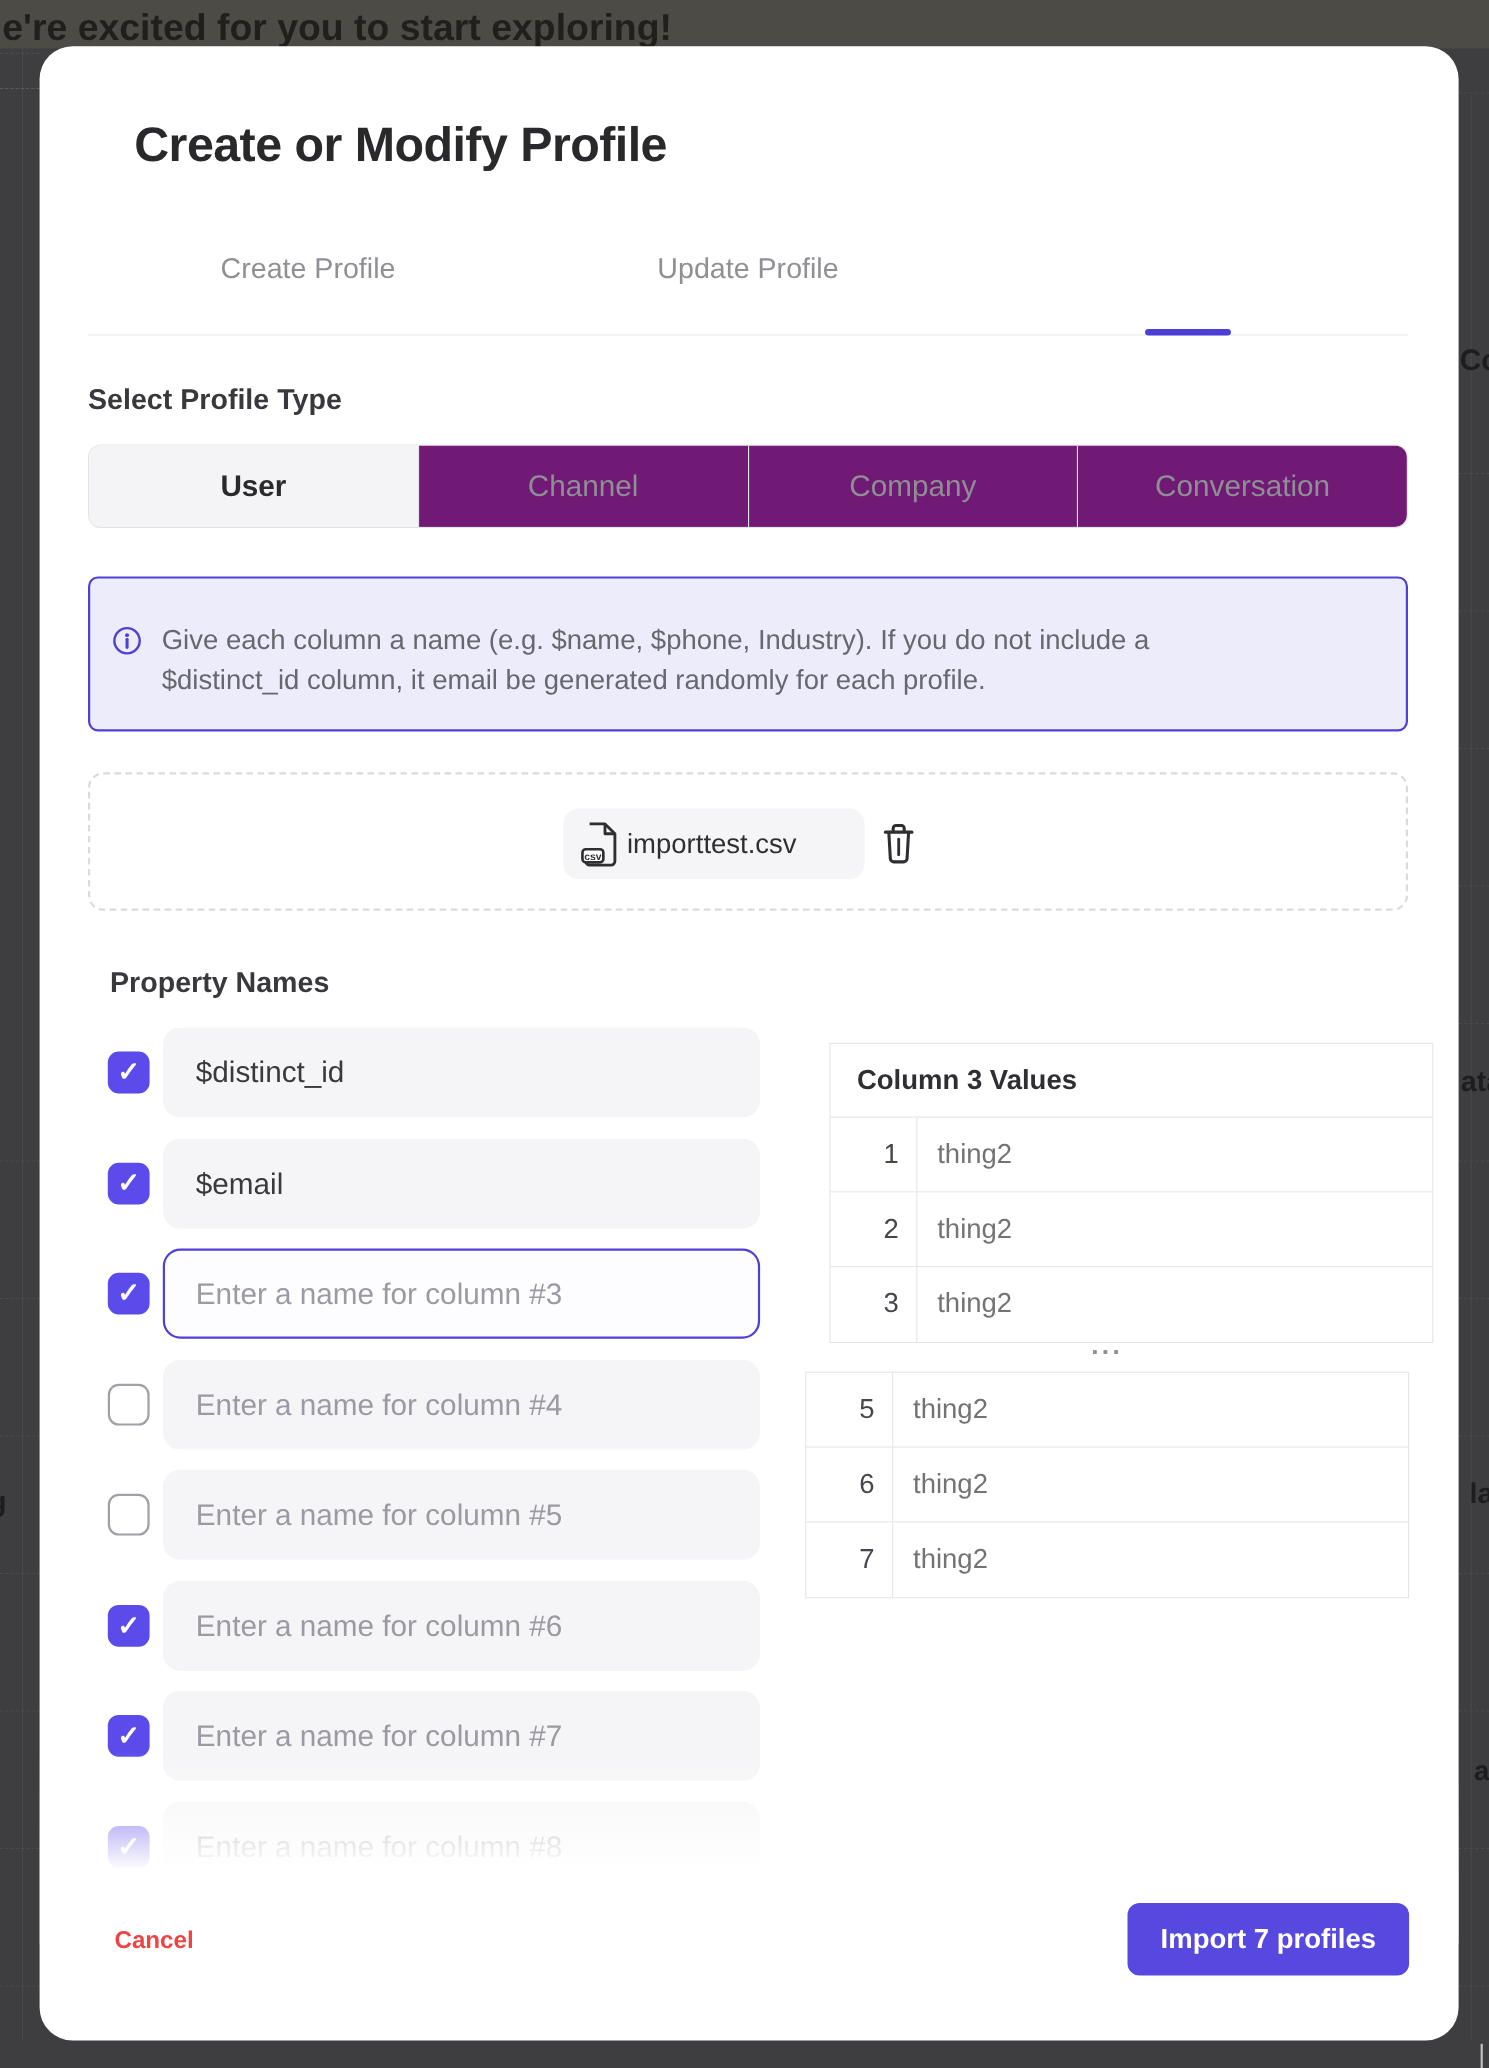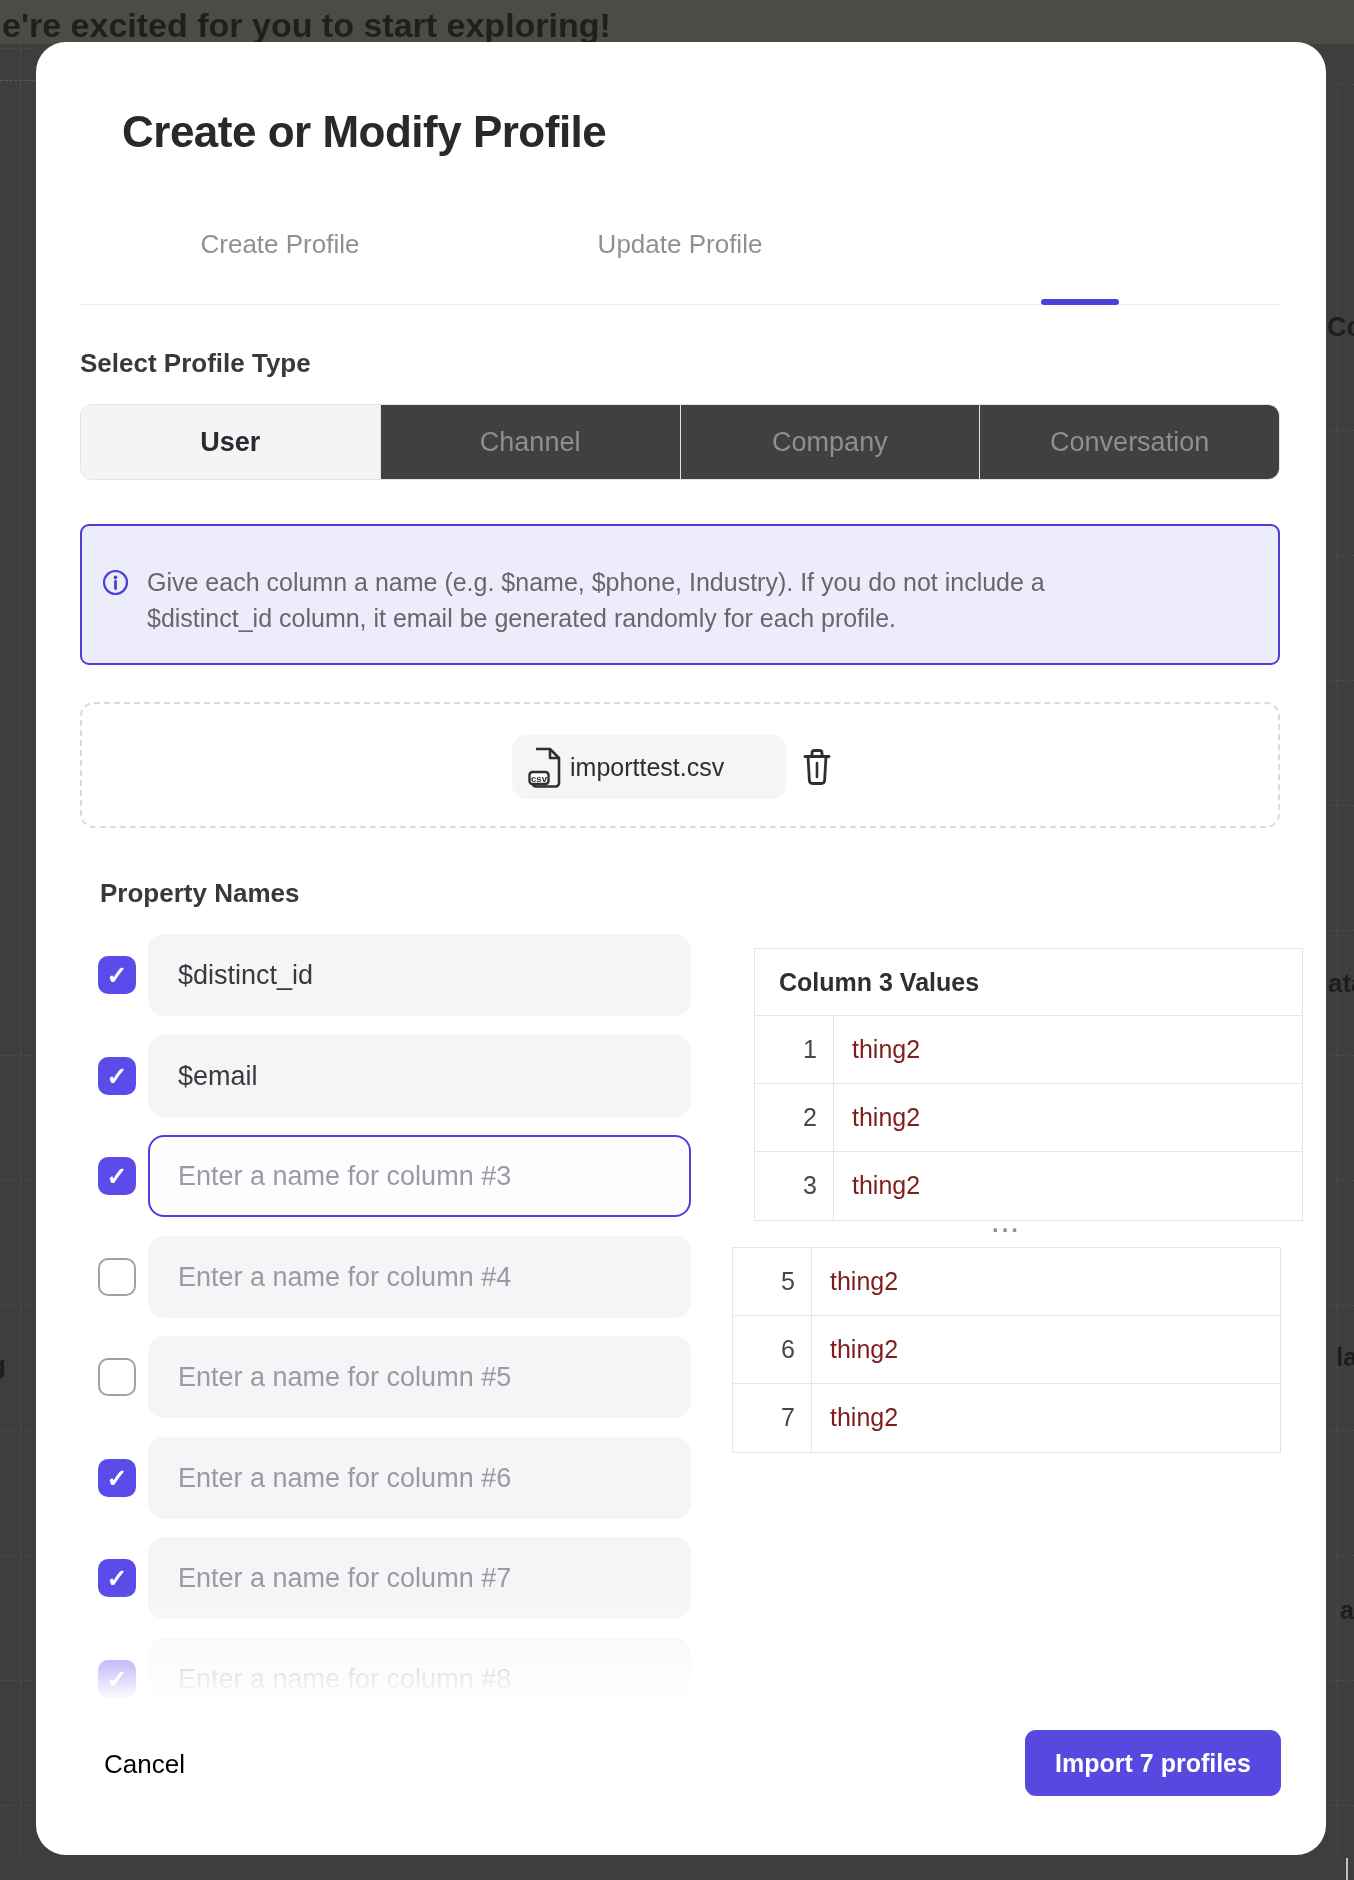--- a/index.html
+++ b/index.html
@@ -19,21 +19,21 @@
   
   .modal{position:absolute;left:36px;top:42px;width:1290px;height:1813px;background:#fff;border-radius:30px;overflow:hidden;}
   .title{position:absolute;left:44px;top:64px;font-size:44px;line-height:52px;font-weight:700;color:#29292c;letter-spacing:-.5px;margin-left:42px;}
   .tab{position:absolute;top:182px;width:400px;height:40px;line-height:40px;text-align:center;font-size:26px;font-weight:500;color:#8f8f96;cursor:pointer;}
   .tab.active{color:var(--accent);font-weight:600;}
   .tabs-divider{position:absolute;left:44px;top:262px;width:1200px;height:1px;background:#ececee;}
   .tab-underline{position:absolute;left:1005px;top:257px;width:78px;height:6px;border-radius:3px;background:var(--accent);}
   .section-label{position:absolute;left:44px;font-size:26px;line-height:30px;font-weight:600;color:#39393d;}
   
   .segmented{position:absolute;left:44px;top:362px;width:1200px;height:76px;border:1px solid #e3e3e7;border-radius:12px;display:flex;overflow:hidden;background:#fff;}
-  .seg-cell{flex:1;text-align:center;line-height:74px;font-size:27px;color:#8e8e95;border-right:1px solid #e3e3e7;cursor:pointer;background:#404040;}
+  .seg-cell{flex:1;text-align:center;line-height:74px;font-size:27px;color:#8e8e95;border-right:1px solid #e3e3e7;cursor:pointer;background:#701a75;}
   .seg-cell:last-child{border-right:none;}
   .seg-cell.active{background:#f4f4f6;color:#2a2a2e;font-weight:600;}
   
   .banner{position:absolute;left:44px;top:482px;width:1200px;height:141px;background:var(--bannerBg);border:2px solid var(--bannerBorder);border-radius:9px;}
   .banner-icon{position:absolute;left:20px;top:43px;width:27px;height:27px;}
   .banner-text{position:absolute;left:65px;top:38px;font-size:25px;line-height:36px;color:#67676f;}
   
   .dropzone{position:absolute;left:44px;top:660px;width:1200px;height:126px;border:2px dashed #dbdbdf;border-radius:14px;}
   .chip{position:absolute;left:430px;top:31px;width:274px;height:64px;background:#f5f5f7;border-radius:14px;}
   .chip .csv-ic{position:absolute;left:16px;top:12px;}
@@ -47,25 +47,25 @@
   .pill{position:absolute;left:112px;top:0;width:543px;height:82px;border-radius:16px;background:#f5f5f7;border:2px solid transparent;cursor:text;}
   .pill span{position:absolute;left:28px;top:0;line-height:78px;font-size:27px;color:#9a9aa2;white-space:nowrap;}
   .prop-row.filled .pill span{color:#39393e;}
   .prop-row.focused .pill{background:#fdfdff;border-color:var(--bannerBorder);}
   
   .tbl-box{position:absolute;left:696px;width:549px;border:1px solid #e5e5e8;background:#fff;}
   .tbl-header{height:67px;line-height:66px;padding-left:24px;font-size:25px;font-weight:600;color:#2e2e33;border-bottom:1px solid #e5e5e8;}
   .tbl-row{display:flex;height:68px;border-bottom:1px solid #e5e5e8;}
   .tbl-row:last-child{border-bottom:none;}
   .cell-n{width:79px;text-align:right;padding-right:16px;line-height:67px;font-size:25px;color:#46464c;border-right:1px solid #e5e5e8;}
-  .cell-v{flex:1;padding-left:18px;line-height:67px;font-size:25px;color:#7f1d1d;}
+  .cell-v{flex:1;padding-left:18px;line-height:67px;font-size:25px;color:#737373;}
   .tbl-ellipsis{position:absolute;left:696px;top:1168px;width:549px;text-align:center;font-size:24px;font-weight:700;letter-spacing:3px;color:#8f8f96;}
   
   .fade{position:absolute;left:0;top:1550px;width:100%;height:175px;background:linear-gradient(to bottom,rgba(255,255,255,0) 0%,#fff 62%,#fff 100%);pointer-events:none;z-index:5;}
-  .cancel{position:absolute;left:68px;top:1702px;height:40px;line-height:40px;font-size:26px;font-weight:400;color:#000000;background:none;border:none;cursor:pointer;z-index:10;}
+  .cancel{position:absolute;left:68px;top:1702px;height:40px;line-height:40px;font-size:22px;font-weight:700;color:#ef4444;background:none;border:none;cursor:pointer;z-index:10;}
   .import-btn{position:absolute;left:989px;top:1688px;width:256px;height:66px;border:none;border-radius:11px;background:var(--button);color:#fff;font-size:25px;font-weight:600;cursor:pointer;z-index:10;}
   svg{display:block;}
 </style>
 </head>
 <body>
 
 <div class="screen">
 
   <div class="topbar">
     <span>e're excited for you to start exploring!</span>

